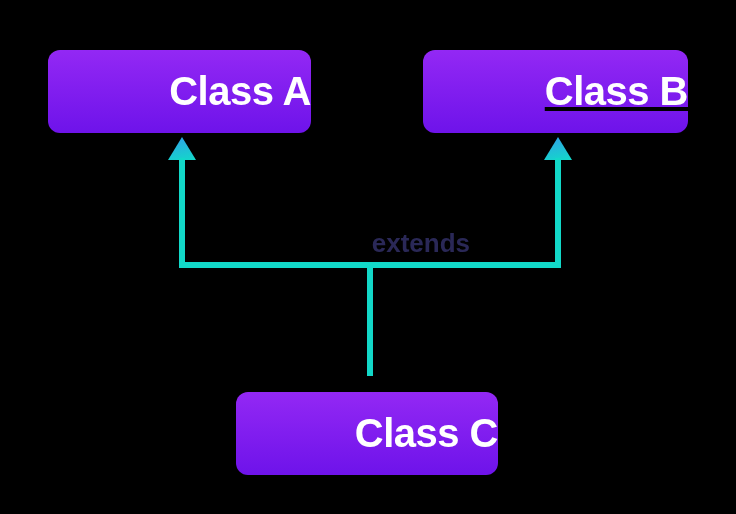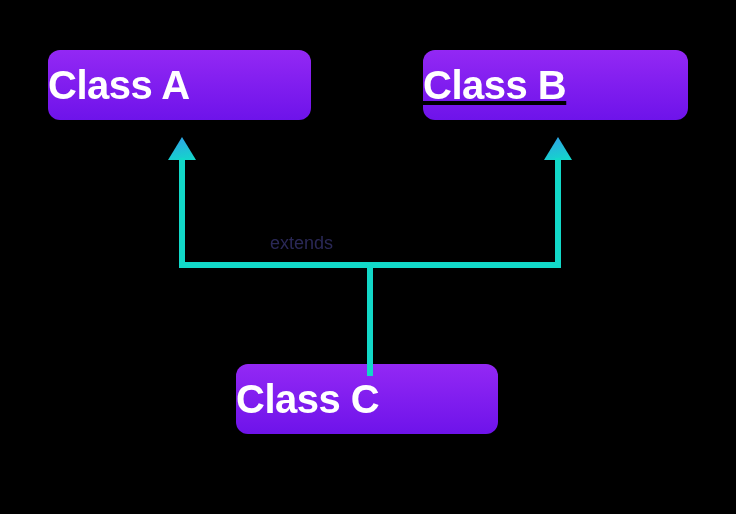--- a/index.html
+++ b/index.html
@@ -10,39 +10,39 @@
   .canvas {
     position: relative;
     width: 736px;
     height: 514px;
     background: var(--background, #000000);
     overflow: hidden;
     font-family: "Liberation Sans", sans-serif;
   }
   .node {
     position: absolute;
-    height: 70px;
+    height: 83px;
     border-radius: 12px;
     background: linear-gradient(180deg,
       var(--node-gradient-top, #9328F4),
       var(--node-gradient-bottom, #6E13EA));
     display: flex;
     align-items: center;
-    justify-content: flex-start;
+    justify-content: flex-end;
   }
   .node-label {
     color: var(--node-text, #FFFFFF);
     font-weight: bold;
     font-size: 40px;
     letter-spacing: -0.5px;
     user-select: none;
   }
   .node-a { left: 48px;  top: 50px;  width: 263px; }
   .node-b { left: 423px; top: 50px;  width: 265px; text-decoration: underline; }
-  .node-c { left: 236px; top: 364px; width: 262px; }
+  .node-c { left: 236px; top: 392px; width: 262px; }
 
   .line {
     position: absolute;
     background: var(--connector, #12D8C8);
   }
   .vline-left  { left: 179px; top: 158px; width: 6px;  height: 109px; }
   .vline-right { left: 555px; top: 158px; width: 6px;  height: 109px; }
   .hline       { left: 179px; top: 262px; width: 382px; height: 6px;  }
   .vline-mid   { left: 367px; top: 262px; width: 6px;  height: 114px; }
 
@@ -58,23 +58,23 @@
   .arrow-left  { left: 168px; top: 137px; }
   .arrow-right { left: 544px; top: 137px; }
 
   .edge-label {
     position: absolute;
     left: 270px;
     top: 229px;
     width: 200px;
     height: 28px;
     line-height: 28px;
-    text-align: left;
-    font-size: 18px;
-    font-weight: 400;
+    text-align: right;
+    font-size: 26px;
+    font-weight: 700;
     color: var(--edge-label-text, #2A2857);
     user-select: none;
   }
 </style>
 </head>
 <body>
 
 <div class="canvas">
 
   <div class="node node-a">

